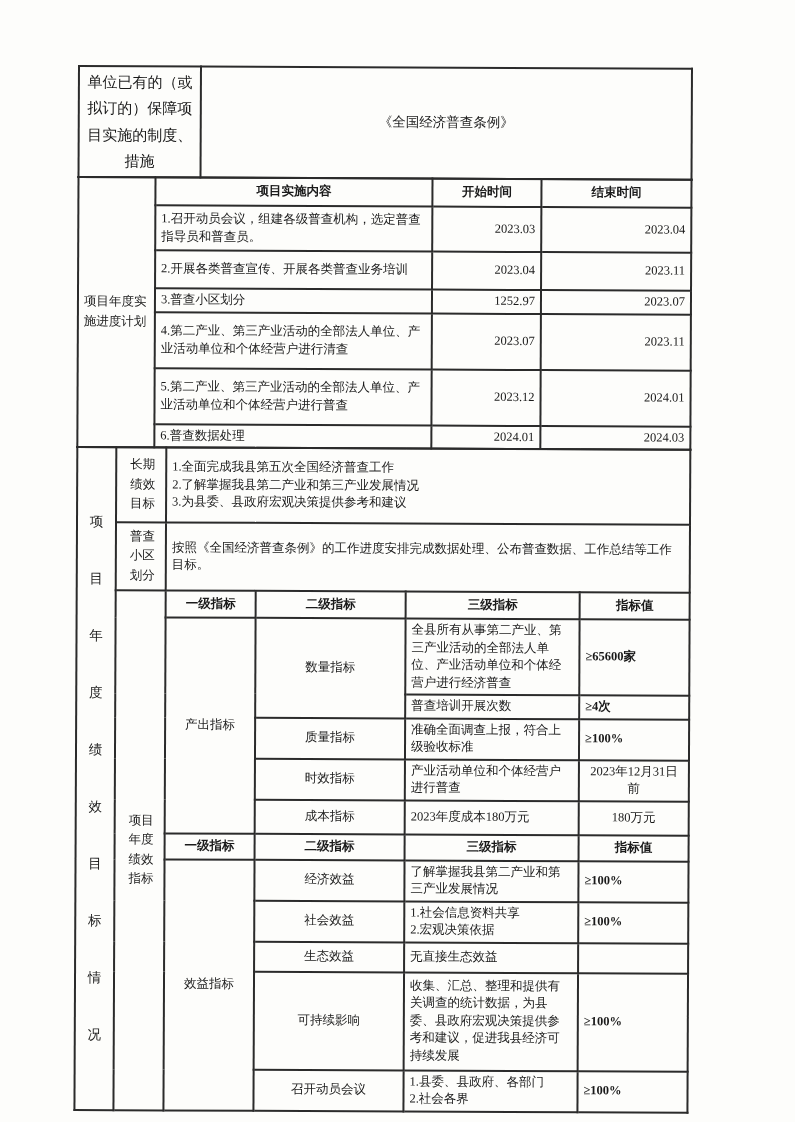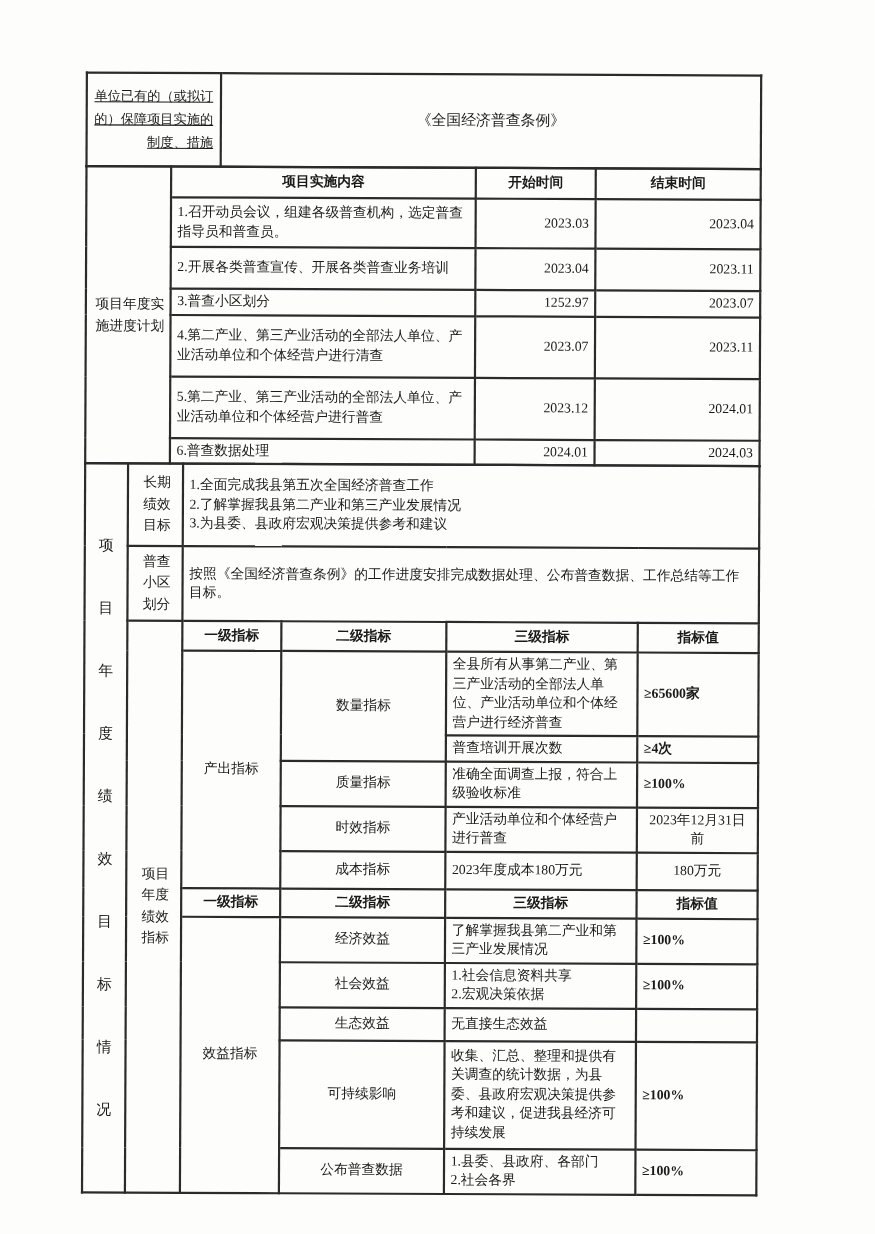--- a/index.html
+++ b/index.html
@@ -19,22 +19,22 @@
   .val { text-align:left; font-weight:bold; }
   .date { text-align:right; }
   .lbl { text-align:center; }
   .pre { white-space:pre-line; }
   .vcell { padding:0; }
   .vtext {
     width:16px; margin:0 auto; font-size:13.5px; line-height:57px;
     text-align:center; word-break:break-all;
   }
   .narrow { width:28px; margin:0 auto; text-align:right; word-break:break-all; line-height:1.55; }
-  .sched-lbl { width:68px; margin:0 auto; text-align:center; word-break:break-all; line-height:1.6; }
-  .inst-lbl { text-align:right; line-height:1.75; font-size:12px; padding:2px 6px;text-decoration:underline; }
+  .sched-lbl { width:68px; margin:0 auto; text-align:left; word-break:break-all; line-height:1.6;font-family:Liberation Mono, monospace; }
+  .inst-lbl { text-align:center; line-height:1.75; font-size:15px; padding:2px 6px; }
   .inst-val { text-align:center; font-size:13.5px; }
 </style>
 </head>
 <body>
 
 <div class="page">
   <div class="doc">
 
     <table class="t t1">
       <colgroup>
@@ -181,21 +181,21 @@
         <td class="c">生态效益</td>
         <td>无直接生态效益</td>
         <td class="val"></td>
       </tr>
       <tr style="height:98px">
         <td class="c">可持续影响</td>
         <td>收集、汇总、整理和提供有关调查的统计数据，为县委、县政府宏观决策提供参考和建议，促进我县经济可持续发展</td>
         <td class="val">≥100%</td>
       </tr>
       <tr style="height:38px">
-        <td class="c">公布普查数据</td>
+        <td class="c">召开动员会议</td>
         <td class="pre">1.县委、县政府、各部门
 2.社会各界</td>
         <td class="val">≥100%</td>
       </tr>
     </tbody>
       </table>
 
   </div>
 </div>
 

